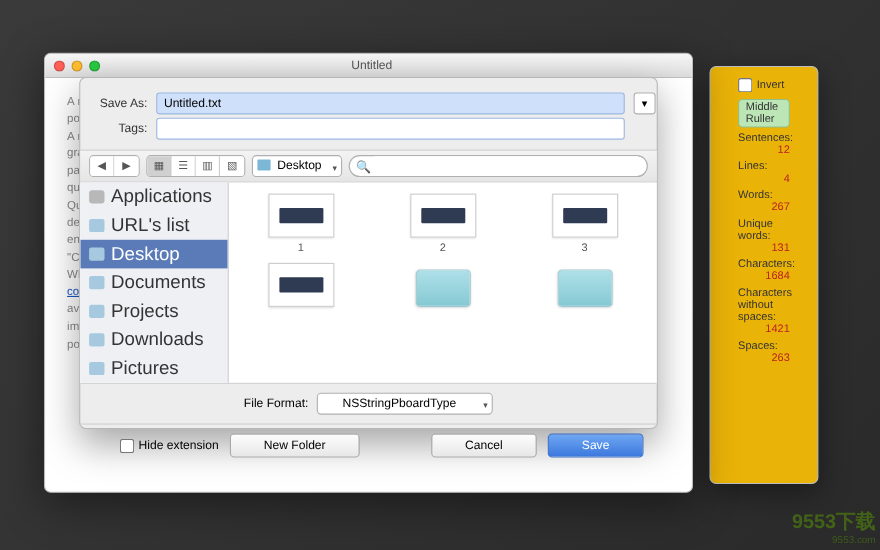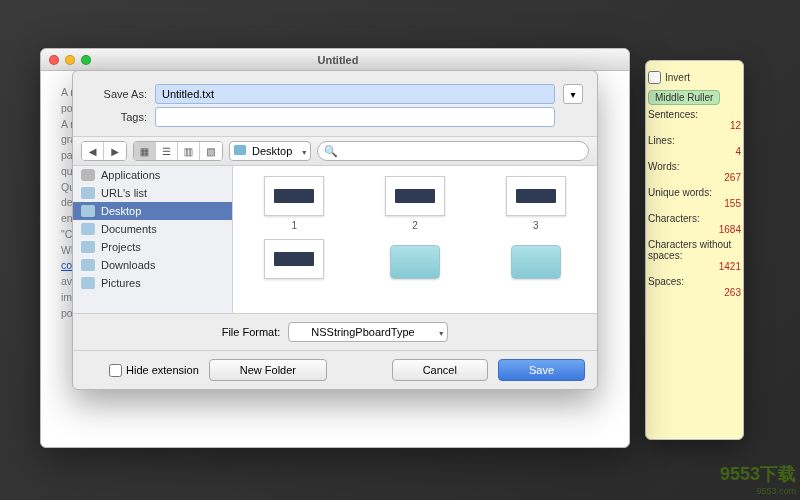--- a/index.html
+++ b/index.html
@@ -1,55 +1,55 @@
 <!DOCTYPE html>
 <html><head>
 <meta charset="utf-8">
 <style>
   * { box-sizing: border-box; margin: 0; padding: 0; font-family: "Lucida Grande", "Helvetica Neue", Arial, sans-serif; }
   body { width: 800px; height: 500px; background: linear-gradient(135deg,#3a3a3a,#2a2a2a); overflow: hidden; position: relative; }
 
   .panel-right {
     position: absolute; right: 56px; top: 60px; width: 99px; height: 380px;
-    background: #fef9c3; border: 1px solid #bdbdbd; border-radius: 6px;
+    background: #eab308; border: 1px solid #bdbdbd; border-radius: 6px;
     box-shadow: 0 8px 28px rgba(0,0,0,.4);
-    padding: 10px 2px; font-size: 10px; color:#333;
+    padding: 10px 25px; font-size: 10px; color:#333;
   }
   .panel-right .row { margin: 4px 0; }
   .panel-right .row .lab { display:block; }
   .panel-right .row .val { display:block; text-align:right; color:#b22; margin-top:0; }
   .invert-row { display:flex; align-items:center; gap:4px; margin-bottom:6px; }
   .pill { display:inline-block; background:#bde6b6; border:1px solid #8fc08a; border-radius:4px; padding:1px 6px; font-size:10px; }
 
   .editor-window {
     position: absolute; left: 40px; top: 48px; width: 590px; height: 400px;
     background: #fff; border: 1px solid #bcbcbc; border-radius: 6px;
     box-shadow: 0 10px 40px rgba(0,0,0,.45);
   }
   .titlebar {
     height: 22px; background: linear-gradient(#f6f6f6,#dcdcdc);
     border-bottom:1px solid #bfbfbf; border-radius: 6px 6px 0 0;
     display:flex; align-items:center; padding:0 8px; font-size:11px; color:#555;
   }
   .traffic { display:flex; gap:6px; }
   .tl { width:10px; height:10px; border-radius:50%; border:1px solid rgba(0,0,0,.2); }
   .tl.red{background:#ff5f57}.tl.yel{background:#febc2e}.tl.grn{background:#28c840}
-  .titlebar .wtitle { flex:1; text-align:center; margin-left:-36px;font-weight:bold; }
+  .titlebar .wtitle { flex:1; text-align:center; margin-left:-36px; }
 
   .editor-body { padding: 14px 20px; font-size: 10.5px; line-height: 1.5; color:#444; }
   .editor-body .blur { color:#888; filter: blur(0.3px); }
   .link { color:#1856c9; text-decoration:underline; }
 
   .save-sheet {
     position:absolute; left:72px; top:70px; width:526px; height:320px;
     background:#ededed; border:1px solid #b7b7b7; border-radius:6px;
     box-shadow: 0 14px 34px rgba(0,0,0,.35);
     display:flex; flex-direction:column;
   }
-  .sheet-top { padding:10px 14px 6px; }
+  .sheet-top { padding:10px 1px 6px; }
   .field-row { display:flex; align-items:center; gap:8px; margin:3px 0; }
   .field-row label { width:60px; text-align:right; font-size:11px; color:#333; }
   .tf { flex:1; height:20px; background:#fff; border:1px solid #9cb7e2; border-radius:3px; padding:0 6px; font-size:11px; }
   .tf.sel { background:#cfe0fb; }
   .disclose { width:20px; height:20px; border:1px solid #b0b0b0; border-radius:3px; background:#fff; font-size:10px; display:flex; align-items:center; justify-content:center; }
 
   .toolbar {
     display:flex; align-items:center; gap:6px; padding:4px 8px;
     border-top:1px solid #cfcfcf; border-bottom:1px solid #cfcfcf;
     background:linear-gradient(#f3f3f3,#e5e5e5);
@@ -58,21 +58,21 @@
   .seg button { border:none; background:#fff; width:22px; height:18px; font-size:10px; color:#555; border-right:1px solid #ccc; }
   .seg button:last-child{border-right:none}
   .seg button.active{background:#d0d0d0}
   .dropdown { height:20px; border:1px solid #b0b0b0; border-radius:4px; background:#fff; padding:0 18px 0 22px; font-size:11px; position:relative; display:flex; align-items:center; }
   .dropdown .folder-ico{position:absolute;left:4px;top:3px;width:12px;height:10px;background:#7cb8d6;border-radius:1px}
   .dropdown .arr{position:absolute;right:4px;top:6px;font-size:8px;color:#555}
   .search { flex:1; height:20px; border:1px solid #b0b0b0; border-radius:10px; background:#fff; padding:0 8px 0 22px; font-size:11px; position:relative;}
   .search .mag{position:absolute;left:6px;top:3px;font-size:11px;color:#888}
 
   .browser { flex:1; display:flex; background:#fff; border-bottom:1px solid #cfcfcf; }
-  .sidebar { width:160px; background:#eef0f3; border-right:1px solid #d0d0d0; font-size:11px; overflow-y:auto; }
+  .sidebar { width:135px; background:#eef0f3; border-right:1px solid #d0d0d0; font-size:17px; overflow-y:auto; }
   .sb-item { display:flex; align-items:center; gap:6px; padding:3px 8px; color:#333; }
   .sb-item.sel { background:#5a7bb8; color:#fff; }
   .sb-ico { width:14px; height:12px; background:#999; border-radius:2px; }
   .sb-ico.folder{background:#a7c9e0}
   .sb-ico.app{background:#b8b8b8;border-radius:3px}
 
   .grid { flex:1; padding:10px 6px; display:grid; grid-template-columns:repeat(3,1fr); gap:8px 10px; align-content:start; }
   .grid-item { text-align:center; font-size:10px; color:#555; }
   .thumb { width:60px; height:40px; margin:0 auto 4px; background:#fff; border:1px solid #ccc; box-shadow:0 1px 2px rgba(0,0,0,.15); display:flex; align-items:center; justify-content:center; }
   .thumb .bar{width:40px;height:14px;background:#2f3b52;border-radius:1px}
@@ -105,21 +105,21 @@
       <div class="row">
         <span class="lab">Lines:</span>
         <span class="val">4</span>
       </div>
       <div class="row">
         <span class="lab">Words:</span>
         <span class="val">267</span>
       </div>
       <div class="row">
         <span class="lab">Unique words:</span>
-        <span class="val">155</span>
+        <span class="val">131</span>
       </div>
       <div class="row">
         <span class="lab">Characters:</span>
         <span class="val">1684</span>
       </div>
       <div class="row">
         <span class="lab">Characters without spaces:</span>
         <span class="val">1421</span>
       </div>
       <div class="row">

